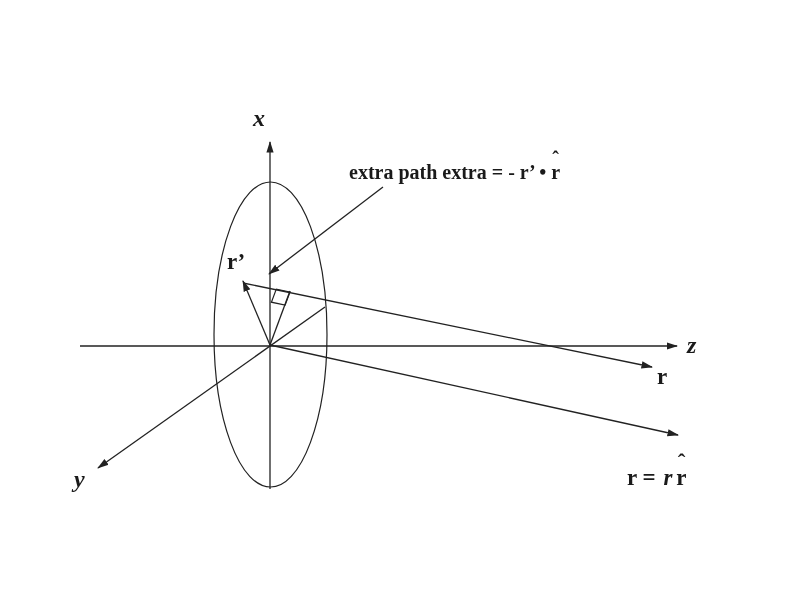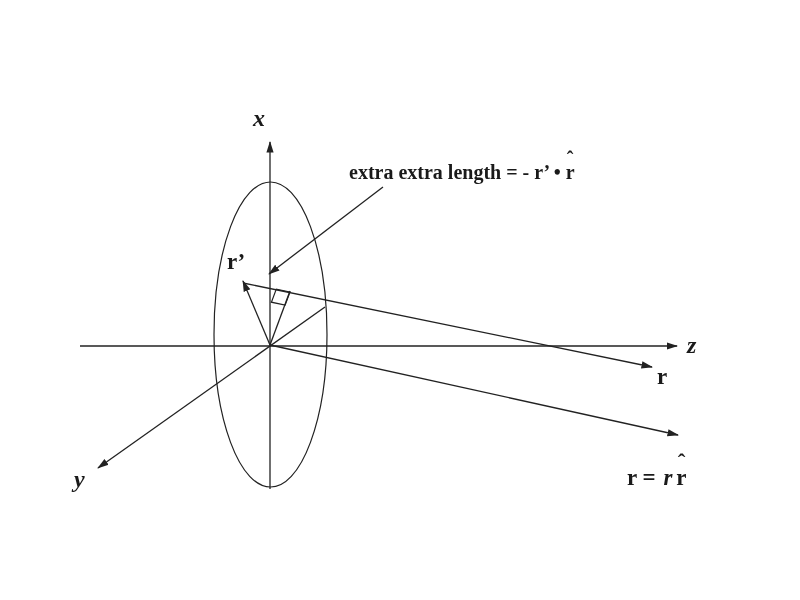--- a/index.html
+++ b/index.html
@@ -83,16 +83,16 @@
   <div class="lbl ital" style="left:687px;top:333px">z</div>
 
   <div class="lbl" style="left:227px;top:250px;font-size:23px">r’</div>
   <div class="lbl" style="left:657px;top:365px;font-size:23px">r</div>
 
   <div class="far">
     <span>r</span><span> = </span><span class="scalar">r</span><span class="hat-wrap"><span>r</span><span class="hat-mark">ˆ</span></span>
   </div>
 
   <div class="annot">
-    <span>extra extra length = - r’ • </span><span class="hat-wrap"><span>r</span><span class="hat-mark">ˆ</span></span>
+    <span>extra path extra = - r’ • </span><span class="hat-wrap"><span>r</span><span class="hat-mark">ˆ</span></span>
   </div>
 
 </div>
 
 </body></html>

